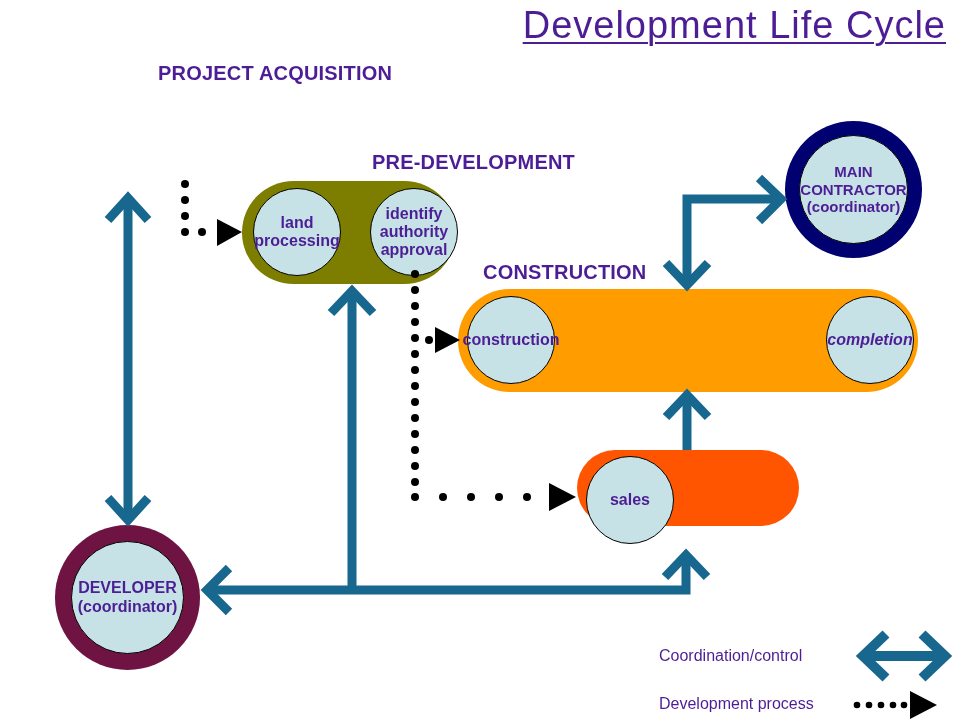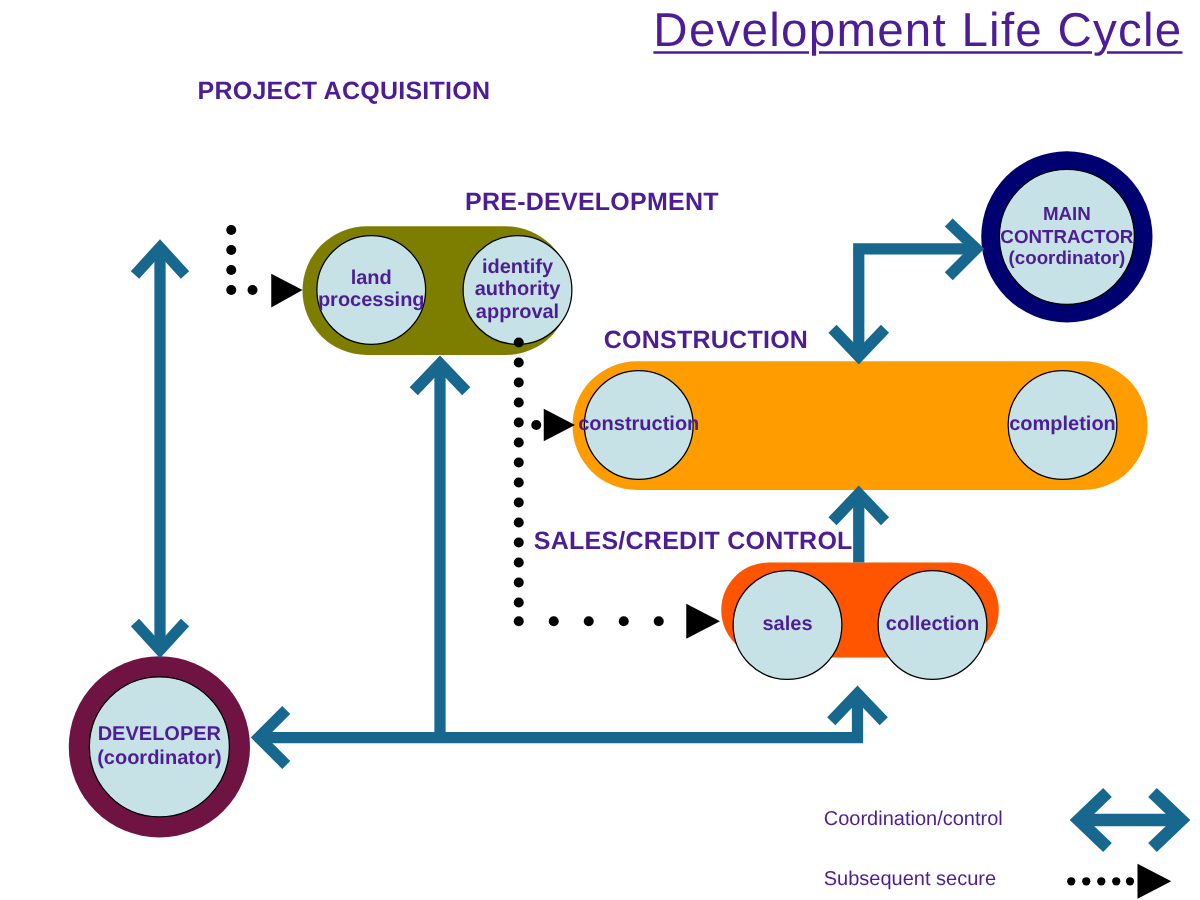--- a/index.html
+++ b/index.html
@@ -42,21 +42,21 @@
     background:var(--nodefill);border:1.5px solid #000;box-sizing:border-box;
     display:flex;align-items:center;justify-content:center;text-align:center;
     font-weight:bold;font-size:16px;line-height:1.12;overflow:visible;
   }
   .node-big{font-size:16px;}
   .n-identify{left:7px;top:3px;width:90px;height:90px;}
   .n-secure{left:124px;top:3px;width:90px;height:90px;}
   .n-land{left:11px;top:7px;}
   .n-planning{left:128px;top:7px;}
   .n-construction{left:9px;top:7px;}
-  .n-completion{left:348px;top:7px;}
+  .n-completion{left:368px;top:7px;font-style:italic;}
   .n-sales{left:9px;top:6px;}
   .n-collection{left:125px;top:6px;}
   
   .ring{position:absolute;border-radius:50%;}
   .ring-contractor{left:785px;top:121px;width:137px;height:137px;background:var(--navy);}
   .ring-developer{left:55px;top:525px;width:145px;height:145px;background:var(--maroon);text-decoration:underline;}
   .ring-inner{
     position:absolute;border-radius:50%;background:var(--nodefill);
     border:1.5px solid #000;box-sizing:border-box;
     display:flex;align-items:center;justify-content:center;text-align:center;
@@ -74,50 +74,48 @@
 </head>
 <body>
 
 <div id="canvas">
 
   <div class="title">Development Life Cycle</div>
 
   <div class="stage-label lbl-acq">PROJECT ACQUISITION</div>
   <div class="stage-label lbl-pre">PRE-DEVELOPMENT</div>
   <div class="stage-label lbl-con">CONSTRUCTION</div>
-  <div class="stage-label lbl-sal">SALES/CREDIT CONTROL</div>
 
 
   <div class="pill pill-pre">
     <div class="node n-land">land processing</div>
     <div class="node n-planning">identify authority approval</div>
   </div>
 
   <div class="pill pill-con">
     <div class="node n-construction">construction</div>
     <div class="node n-completion">completion</div>
   </div>
 
   <div class="pill pill-sal">
     <div class="node n-sales">sales</div>
-    <div class="node n-collection">collection</div>
   </div>
 
   <div class="ring ring-contractor">
     <div class="ring-inner ri-contractor">MAIN
 CONTRACTOR
 (coordinator)</div>
   </div>
   <div class="ring ring-developer">
     <div class="ring-inner ri-developer">DEVELOPER
 (coordinator)</div>
   </div>
 
   <div class="legend-label lbl-coord">Coordination/control</div>
-  <div class="legend-label lbl-subseq">Subsequent secure</div>
+  <div class="legend-label lbl-subseq">Development process</div>
 
   <svg id="arrows" viewBox="0 0 960 720" xmlns="http://www.w3.org/2000/svg">
 
     <g stroke="#17678F" stroke-width="9" fill="none">
       <path d="M128 199 V519"></path>
       <path d="M108 220 L128 198 L148 220"></path>
       <path d="M108 498 L128 520 L148 498"></path>
     </g>
 
     <g stroke="#17678F" stroke-width="9" fill="none">

